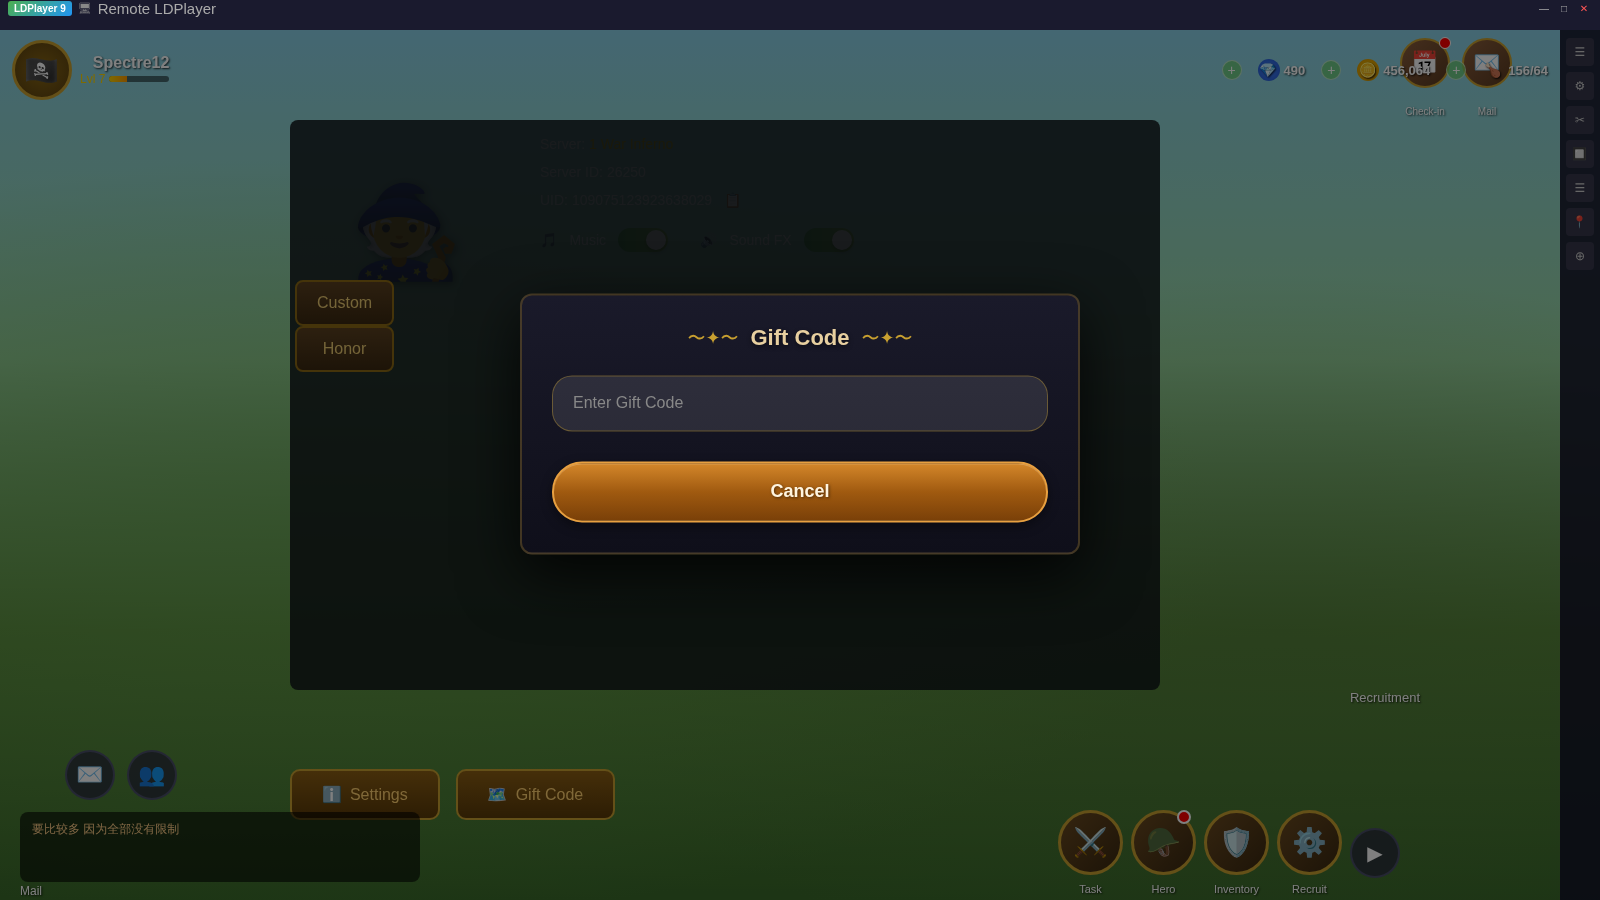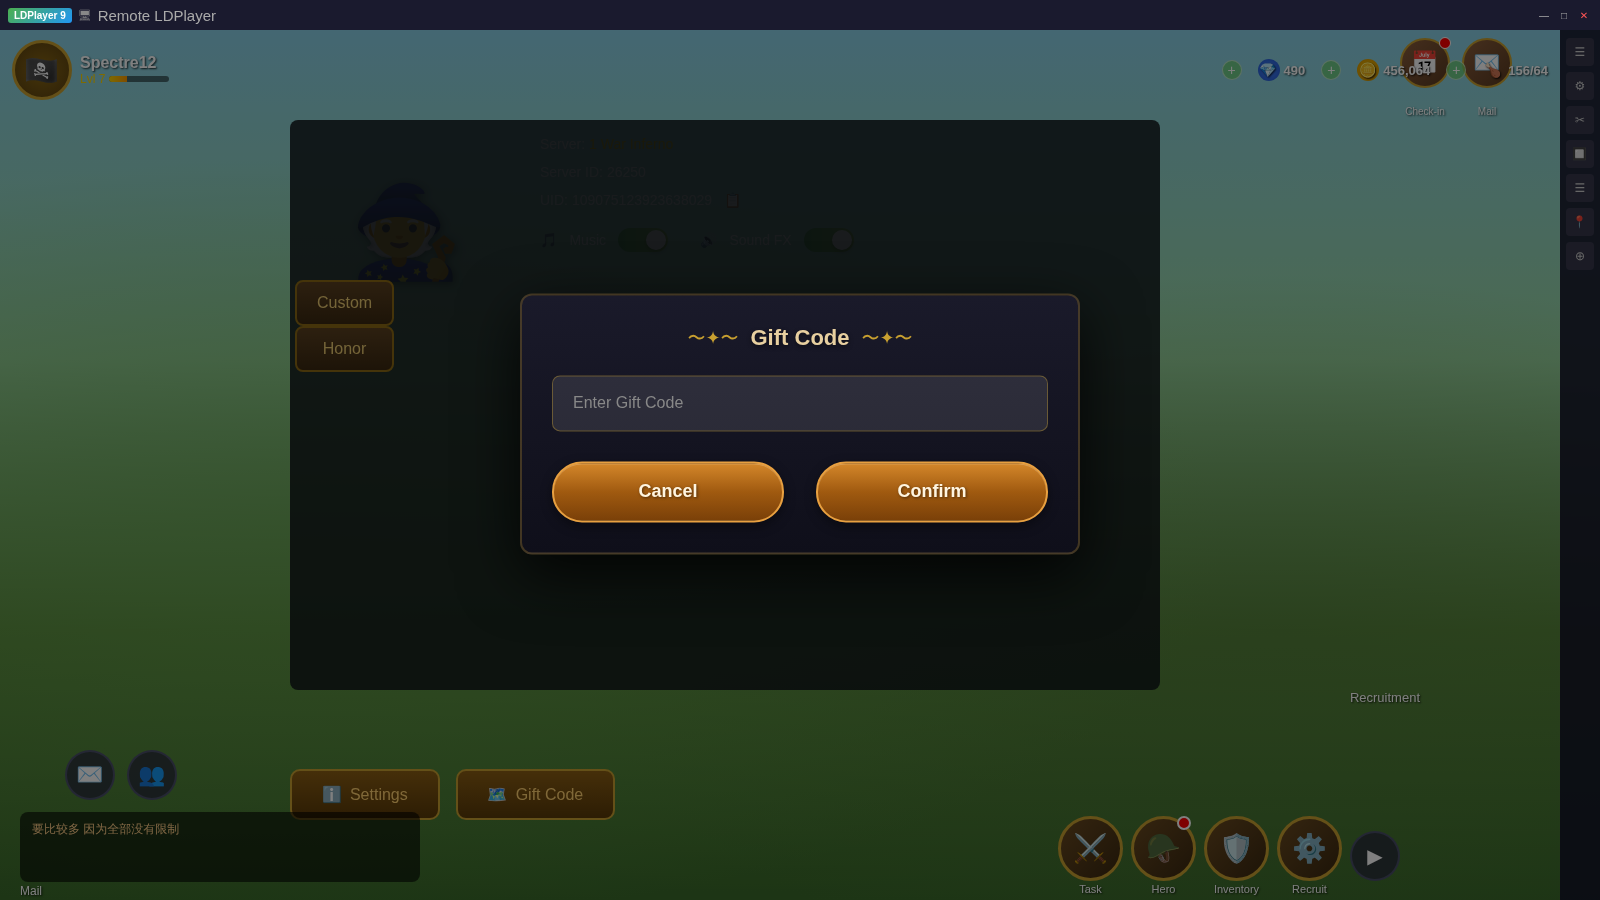--- a/index.html
+++ b/index.html
@@ -30,21 +30,21 @@
 
     
     .top-bar {
       position: absolute;
       top: 0;
       left: 0;
       right: 0;
       height: 30px;
       background: #1a1a2e;
       display: flex;
-      align-items: center;
+      align-items: flex-start;
       justify-content: space-between;
       padding: 0 8px;
       z-index: 100;
     }
 
     .top-bar-left {
       display: flex;
       align-items: center;
       gap: 6px;
     }
@@ -131,20 +131,21 @@
       display: flex;
       align-items: center;
       justify-content: center;
       font-size: 28px;
       position: relative;
     }
 
     .player-info {
       margin-left: 8px;
       color: white;
+      text-align: right;
     }
 
     .player-name {
       font-size: 16px;
       font-weight: bold;
       color: #fff;
       text-shadow: 1px 1px 2px rgba(0,0,0,0.8);
     }
 
     .player-level {
@@ -391,21 +392,21 @@
       border: 3px solid #c8a030;
       display: flex;
       align-items: center;
       justify-content: center;
       font-size: 28px;
     }
 
     .bottom-game-label {
       color: white;
       font-size: 11px;
-      margin-top: 2px;
+      margin-top: 8px;
       text-shadow: 1px 1px 2px rgba(0,0,0,0.8);
     }
 
     .badge-dot {
       position: absolute;
       top: 0;
       right: 5px;
       width: 14px;
       height: 14px;
       background: red;
@@ -467,21 +468,21 @@
       font-size: 22px;
       font-weight: bold;
       color: #e8d0a0;
       text-shadow: 0 2px 4px rgba(0,0,0,0.5);
     }
 
     .modal-input {
       width: 100%;
       background: rgba(255,255,255,0.1);
       border: 1px solid rgba(200,160,50,0.4);
-      border-radius: 8px;
+      border-radius: 20px;
       padding: 18px 20px;
       font-size: 16px;
       color: #aaa;
       outline: none;
       margin-bottom: 30px;
     }
 
     .modal-input::placeholder { color: #888; }
 
     .modal-buttons {
@@ -699,15 +700,14 @@
 
 <div class="modal">
   <div class="modal-title-bar">
     <span class="ornament">〜✦〜</span>
     <h2 class="modal-title">Gift Code</h2>
     <span class="ornament">〜✦〜</span>
   </div>
   <input class="modal-input" type="text" placeholder="Enter Gift Code" style="">
   <div class="modal-buttons">
     <button class="btn-cancel">Cancel</button>
-    <button class="btn-confirm">Confirm</button>
   </div>
 </div>
 
 </body></html>

